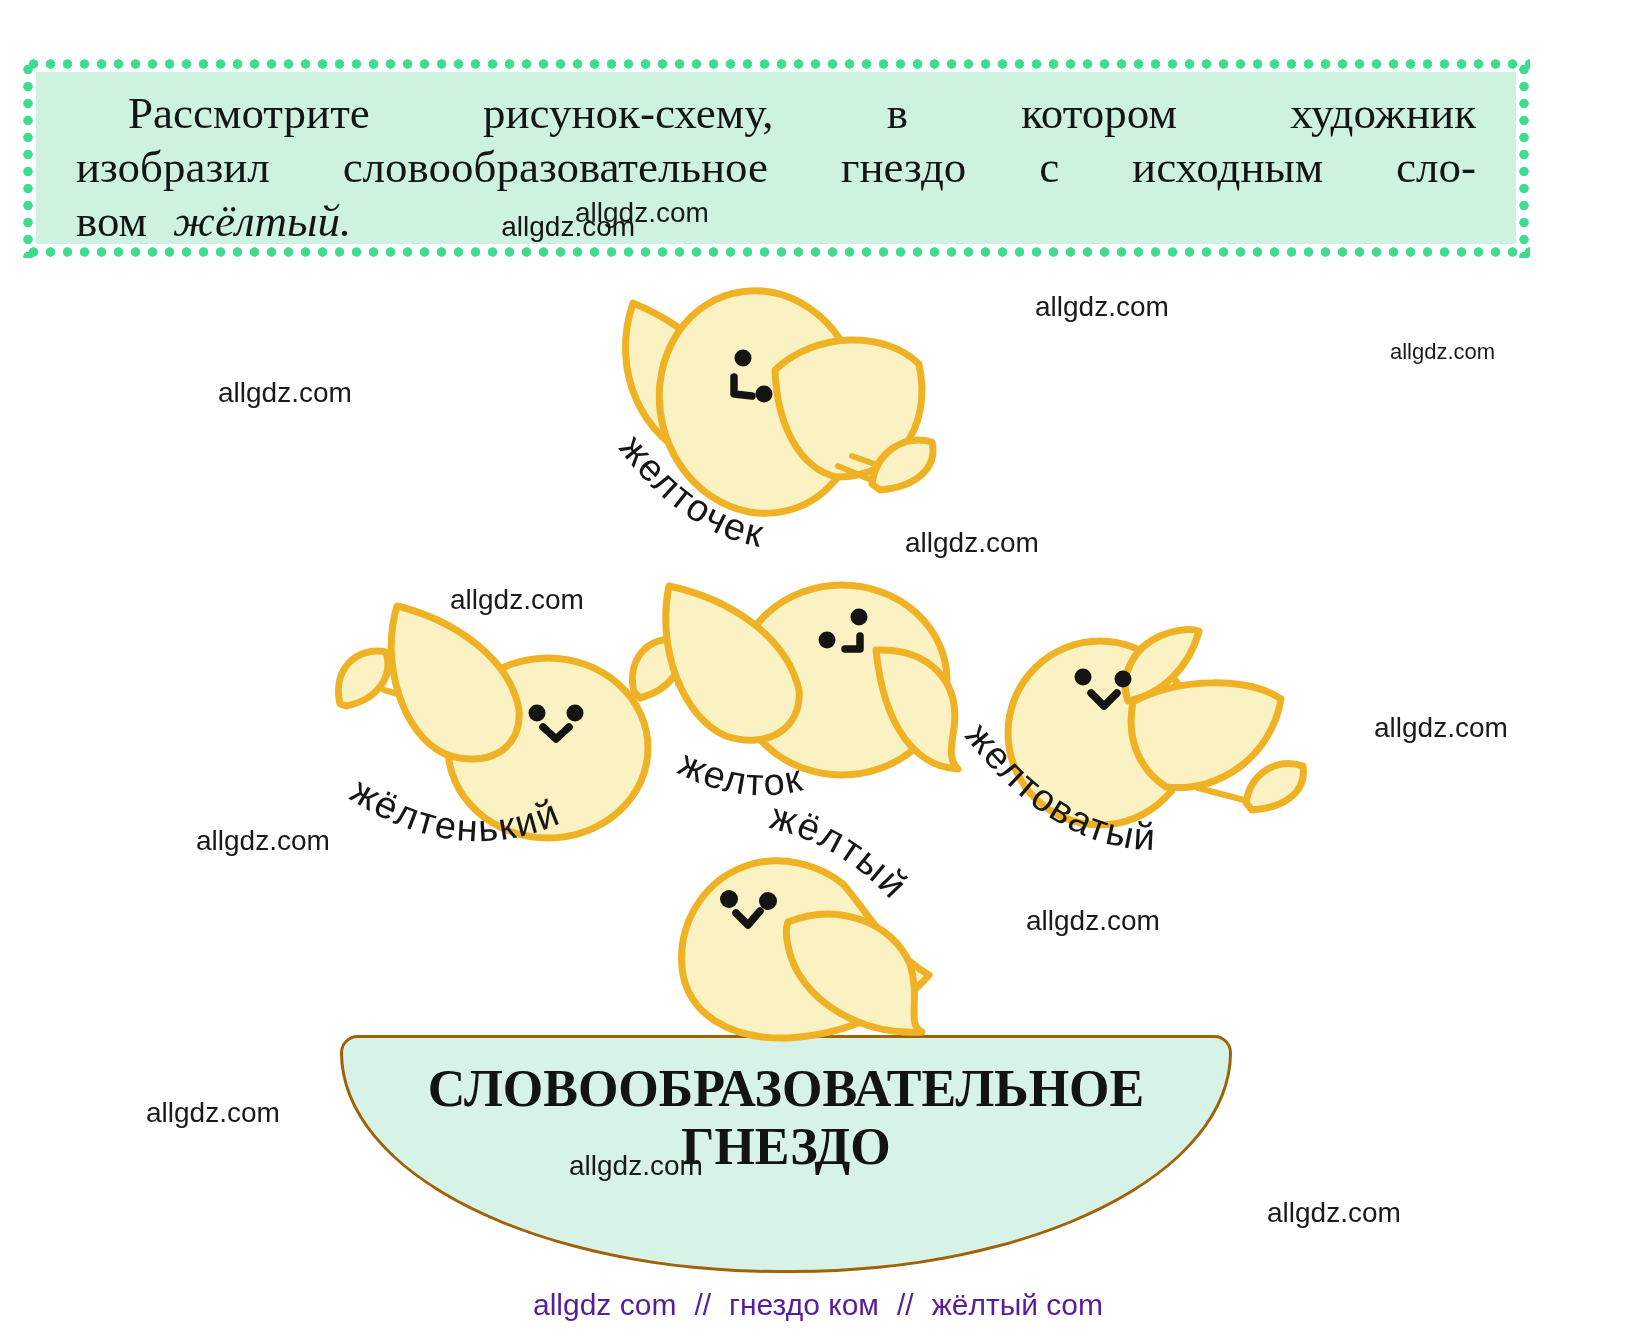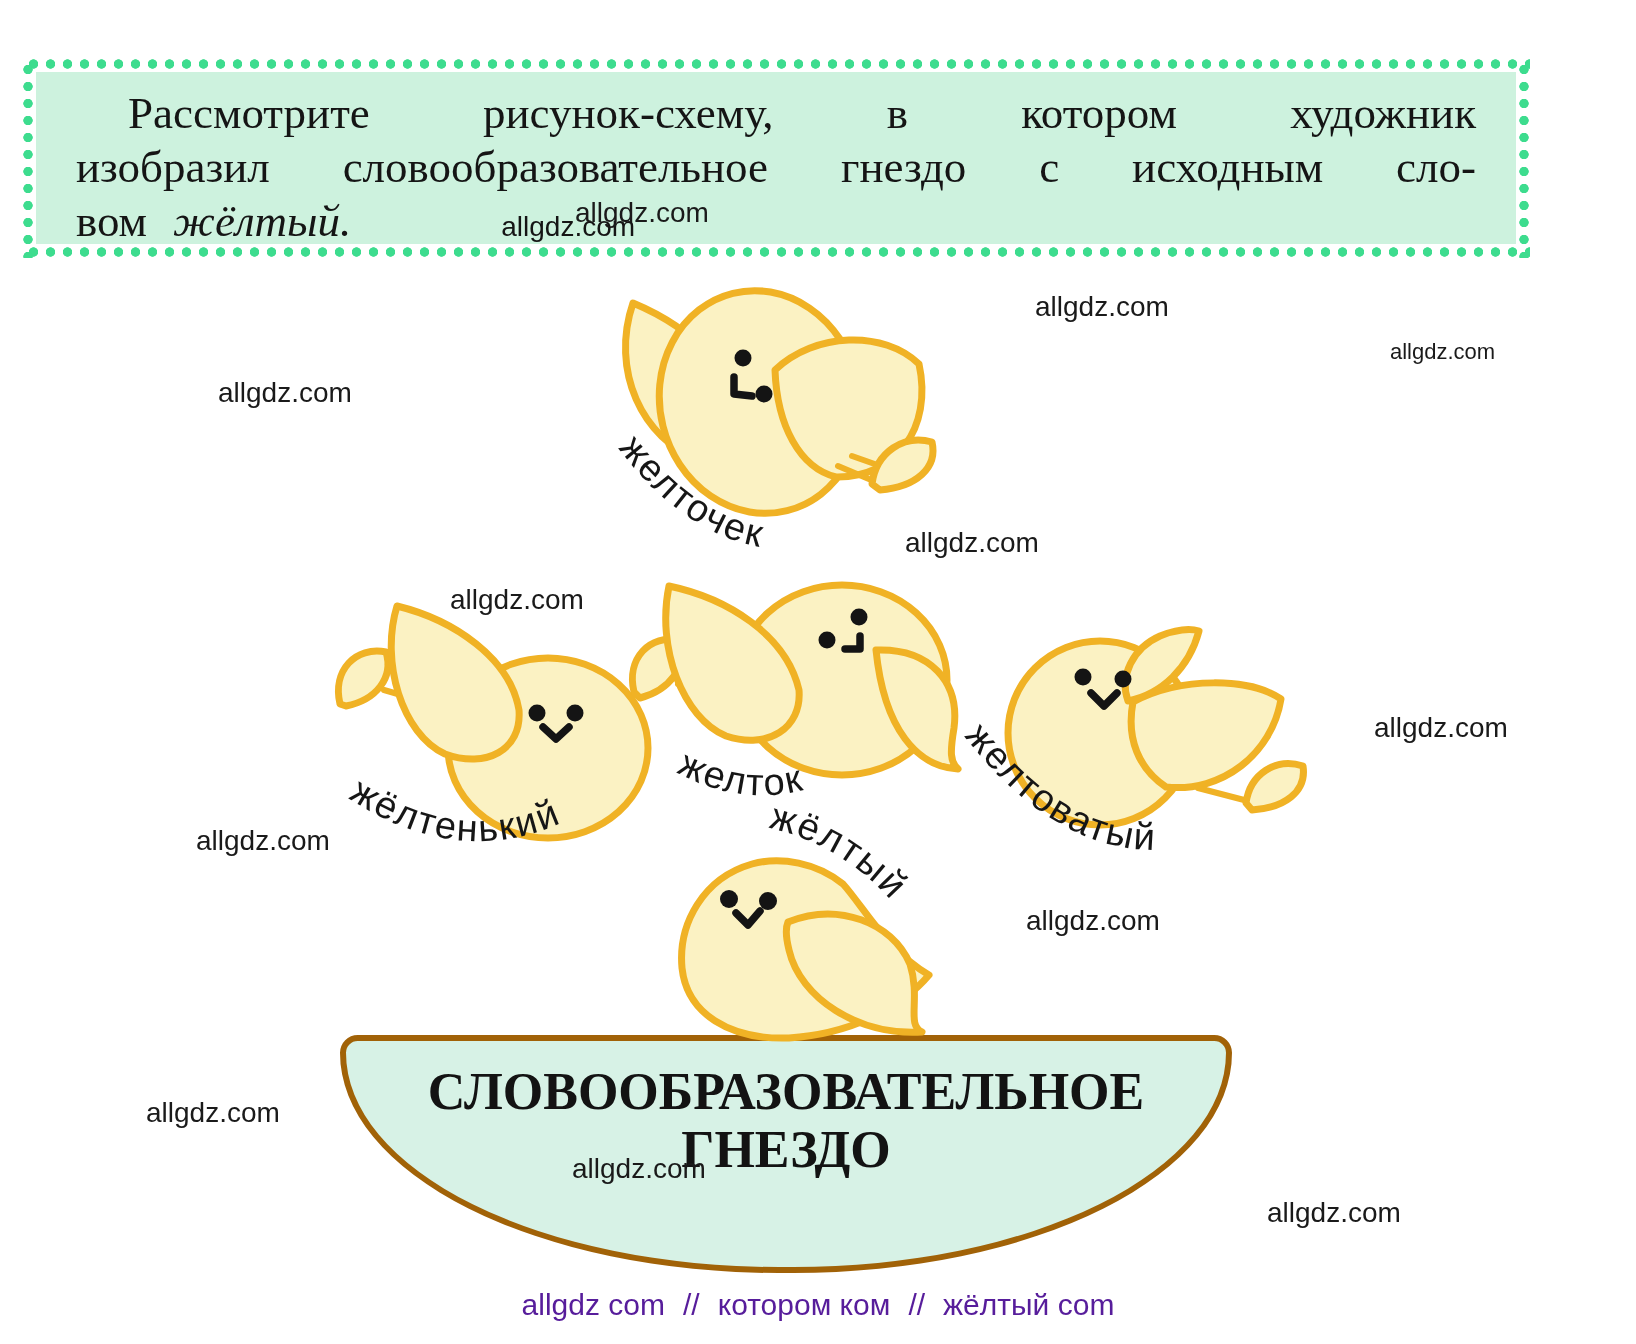--- a/index.html
+++ b/index.html
@@ -32,21 +32,21 @@
   .tline-first{text-indent:52px;}
   .tline3{text-align:left;}
   .tline3 .term{font-style:italic;margin-left:26px;}
   .tline3 .wm-inline{margin-left:150px;}
 
   
   .wm{position:absolute;color:#1a1a1a;font-family:"Liberation Sans",sans-serif;white-space:nowrap;}
 
   
   .nest{position:absolute;left:340px;top:1035px;width:892px;height:238px;
-    background:#d7f2e6;border:6px solid #a16207;box-sizing:border-box;
+    background:#d7f2e6;border:3px solid #a16207;box-sizing:border-box;
     border-radius:18px 18px 446px 446px / 18px 18px 224px 224px;
     text-align:center;}
   .nest-line{font-family:"Liberation Serif",serif;font-weight:bold;color:#131313;
     font-size:52px;line-height:58px;white-space:nowrap;}
   .nest-line1{margin-top:22px;}
   .nest-wm{position:absolute;left:226px;top:112px;font-size:28px;color:#1a1a1a;
     font-family:"Liberation Sans",sans-serif;font-weight:normal;}
 
   
   .scene{position:absolute;left:0;top:0;width:1636px;height:1344px;pointer-events:none;}
@@ -172,16 +172,16 @@
       <div class="wm" style="left: 905px; top: 527px; font-size: 28px;">allgdz.com</div>
       <div class="wm" style="left: 450px; top: 584px; font-size: 28px;">allgdz.com</div>
       <div class="wm" style="left: 1374px; top: 712px; font-size: 28px;">allgdz.com</div>
       <div class="wm" style="left: 196px; top: 825px; font-size: 28px;">allgdz.com</div>
       <div class="wm" style="left: 1026px; top: 905px; font-size: 28px;">allgdz.com</div>
       <div class="wm" style="left: 146px; top: 1097px; font-size: 28px;">allgdz.com</div>
       <div class="wm" style="left: 1267px; top: 1197px; font-size: 28px;">allgdz.com</div>
     </div>
 
   <div class="footer">
-    <span>allgdz com</span><span class="sep">//</span><span>котором ком</span><span class="sep">//</span><span>жёлтый com</span>
+    <span>allgdz com</span><span class="sep">//</span><span>гнездо ком</span><span class="sep">//</span><span>жёлтый com</span>
   </div>
 
 </div>
 
 </body></html>

